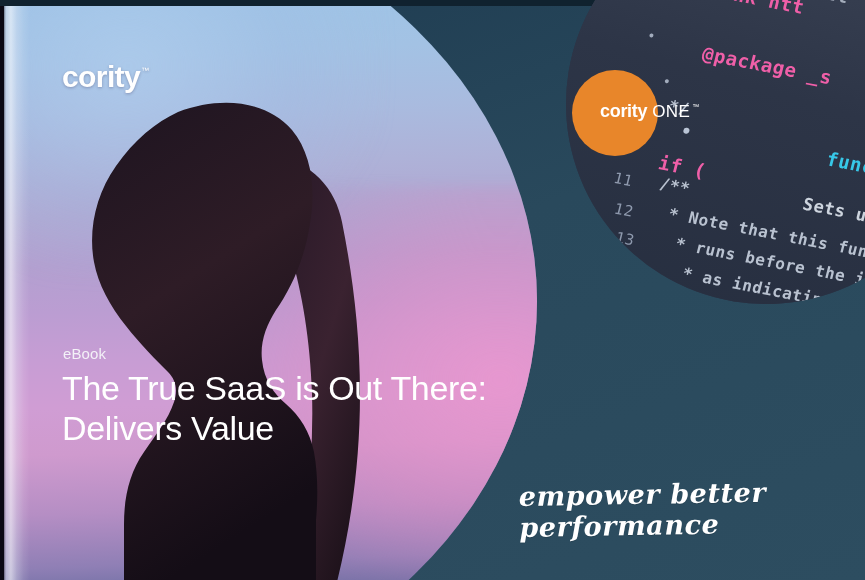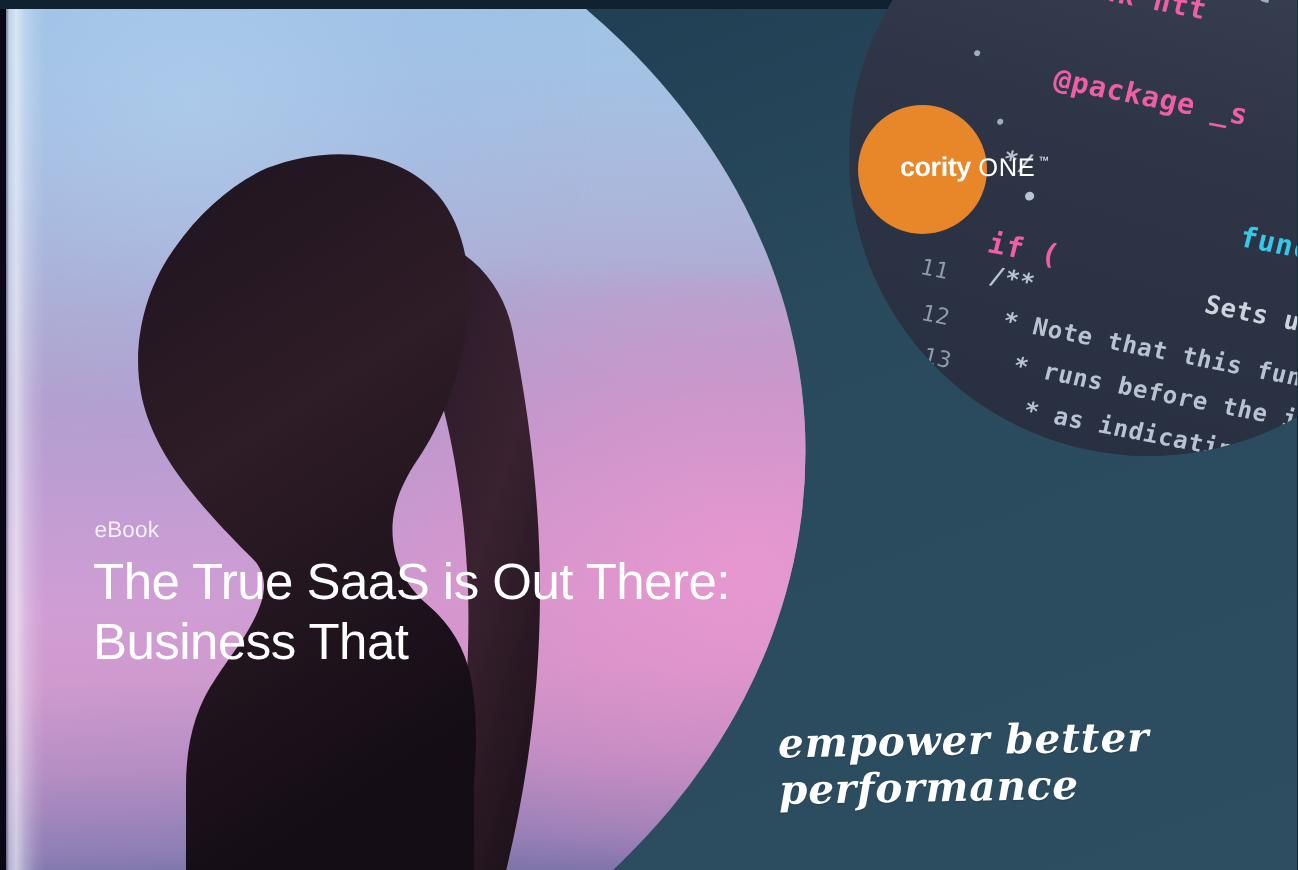--- a/index.html
+++ b/index.html
@@ -351,25 +351,26 @@
                  L64 430 C64 402 70 378 84 358 C96 340 108 326 114 308
                  C118 296 116 286 108 278 C96 266 80 250 66 232
                  C50 212 38 190 34 168 C28 136 36 100 56 72
                  C74 46 96 28 118 18 Z" fill="url(#hairGrad)"></path>
 
         <path d="M34 164 C26 162 18 168 16 178 C14 190 20 198 30 200
                  C38 202 44 196 44 188 C44 178 42 168 34 164 Z" fill="none"></path>
       </svg>
     </div>
 
+    <div class="logo"><span>cority</span><span class="logo-tm">™</span></div>
 
     <div class="kicker">eBook</div>
 
     <div class="headline">
       <span class="headline-line">The True SaaS is Out There:</span>
-      <span class="headline-line">Business That</span>
+      <span class="headline-line">Delivers Value</span>
     </div>
   </div>
 
   <div class="spine"></div>
   <div class="spine-edge"></div>
 
 </div>
 
 </body></html>

